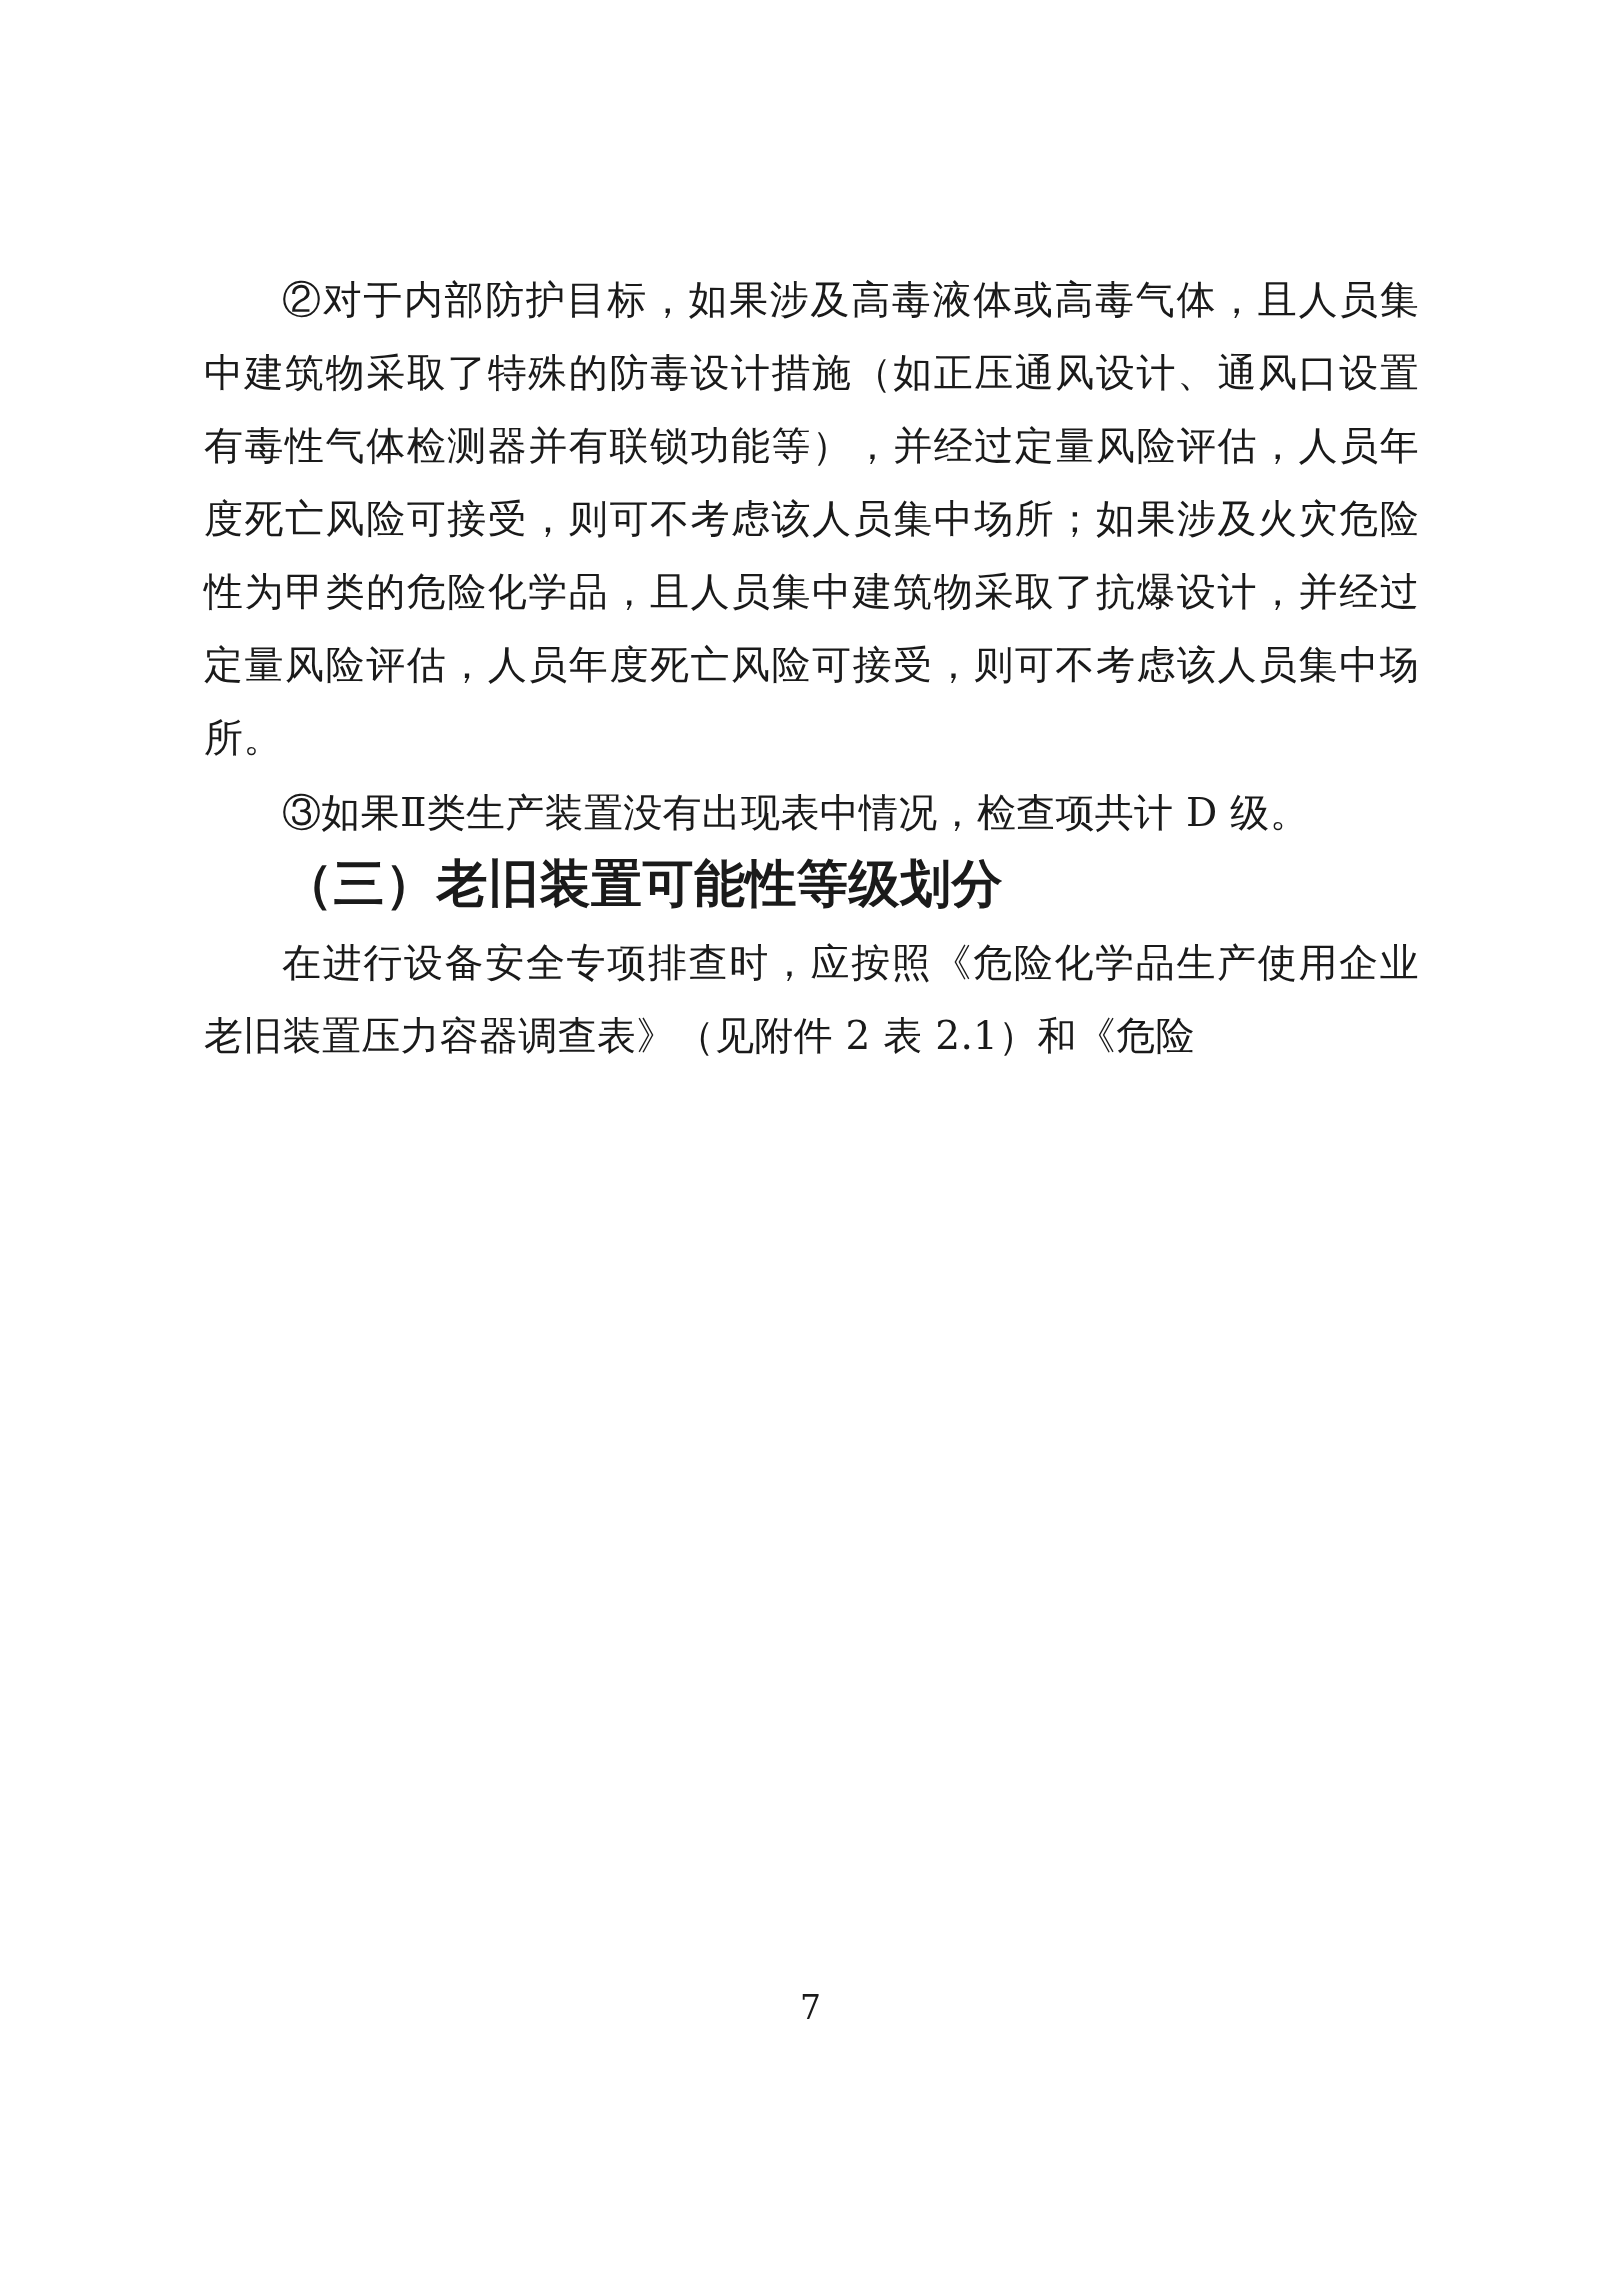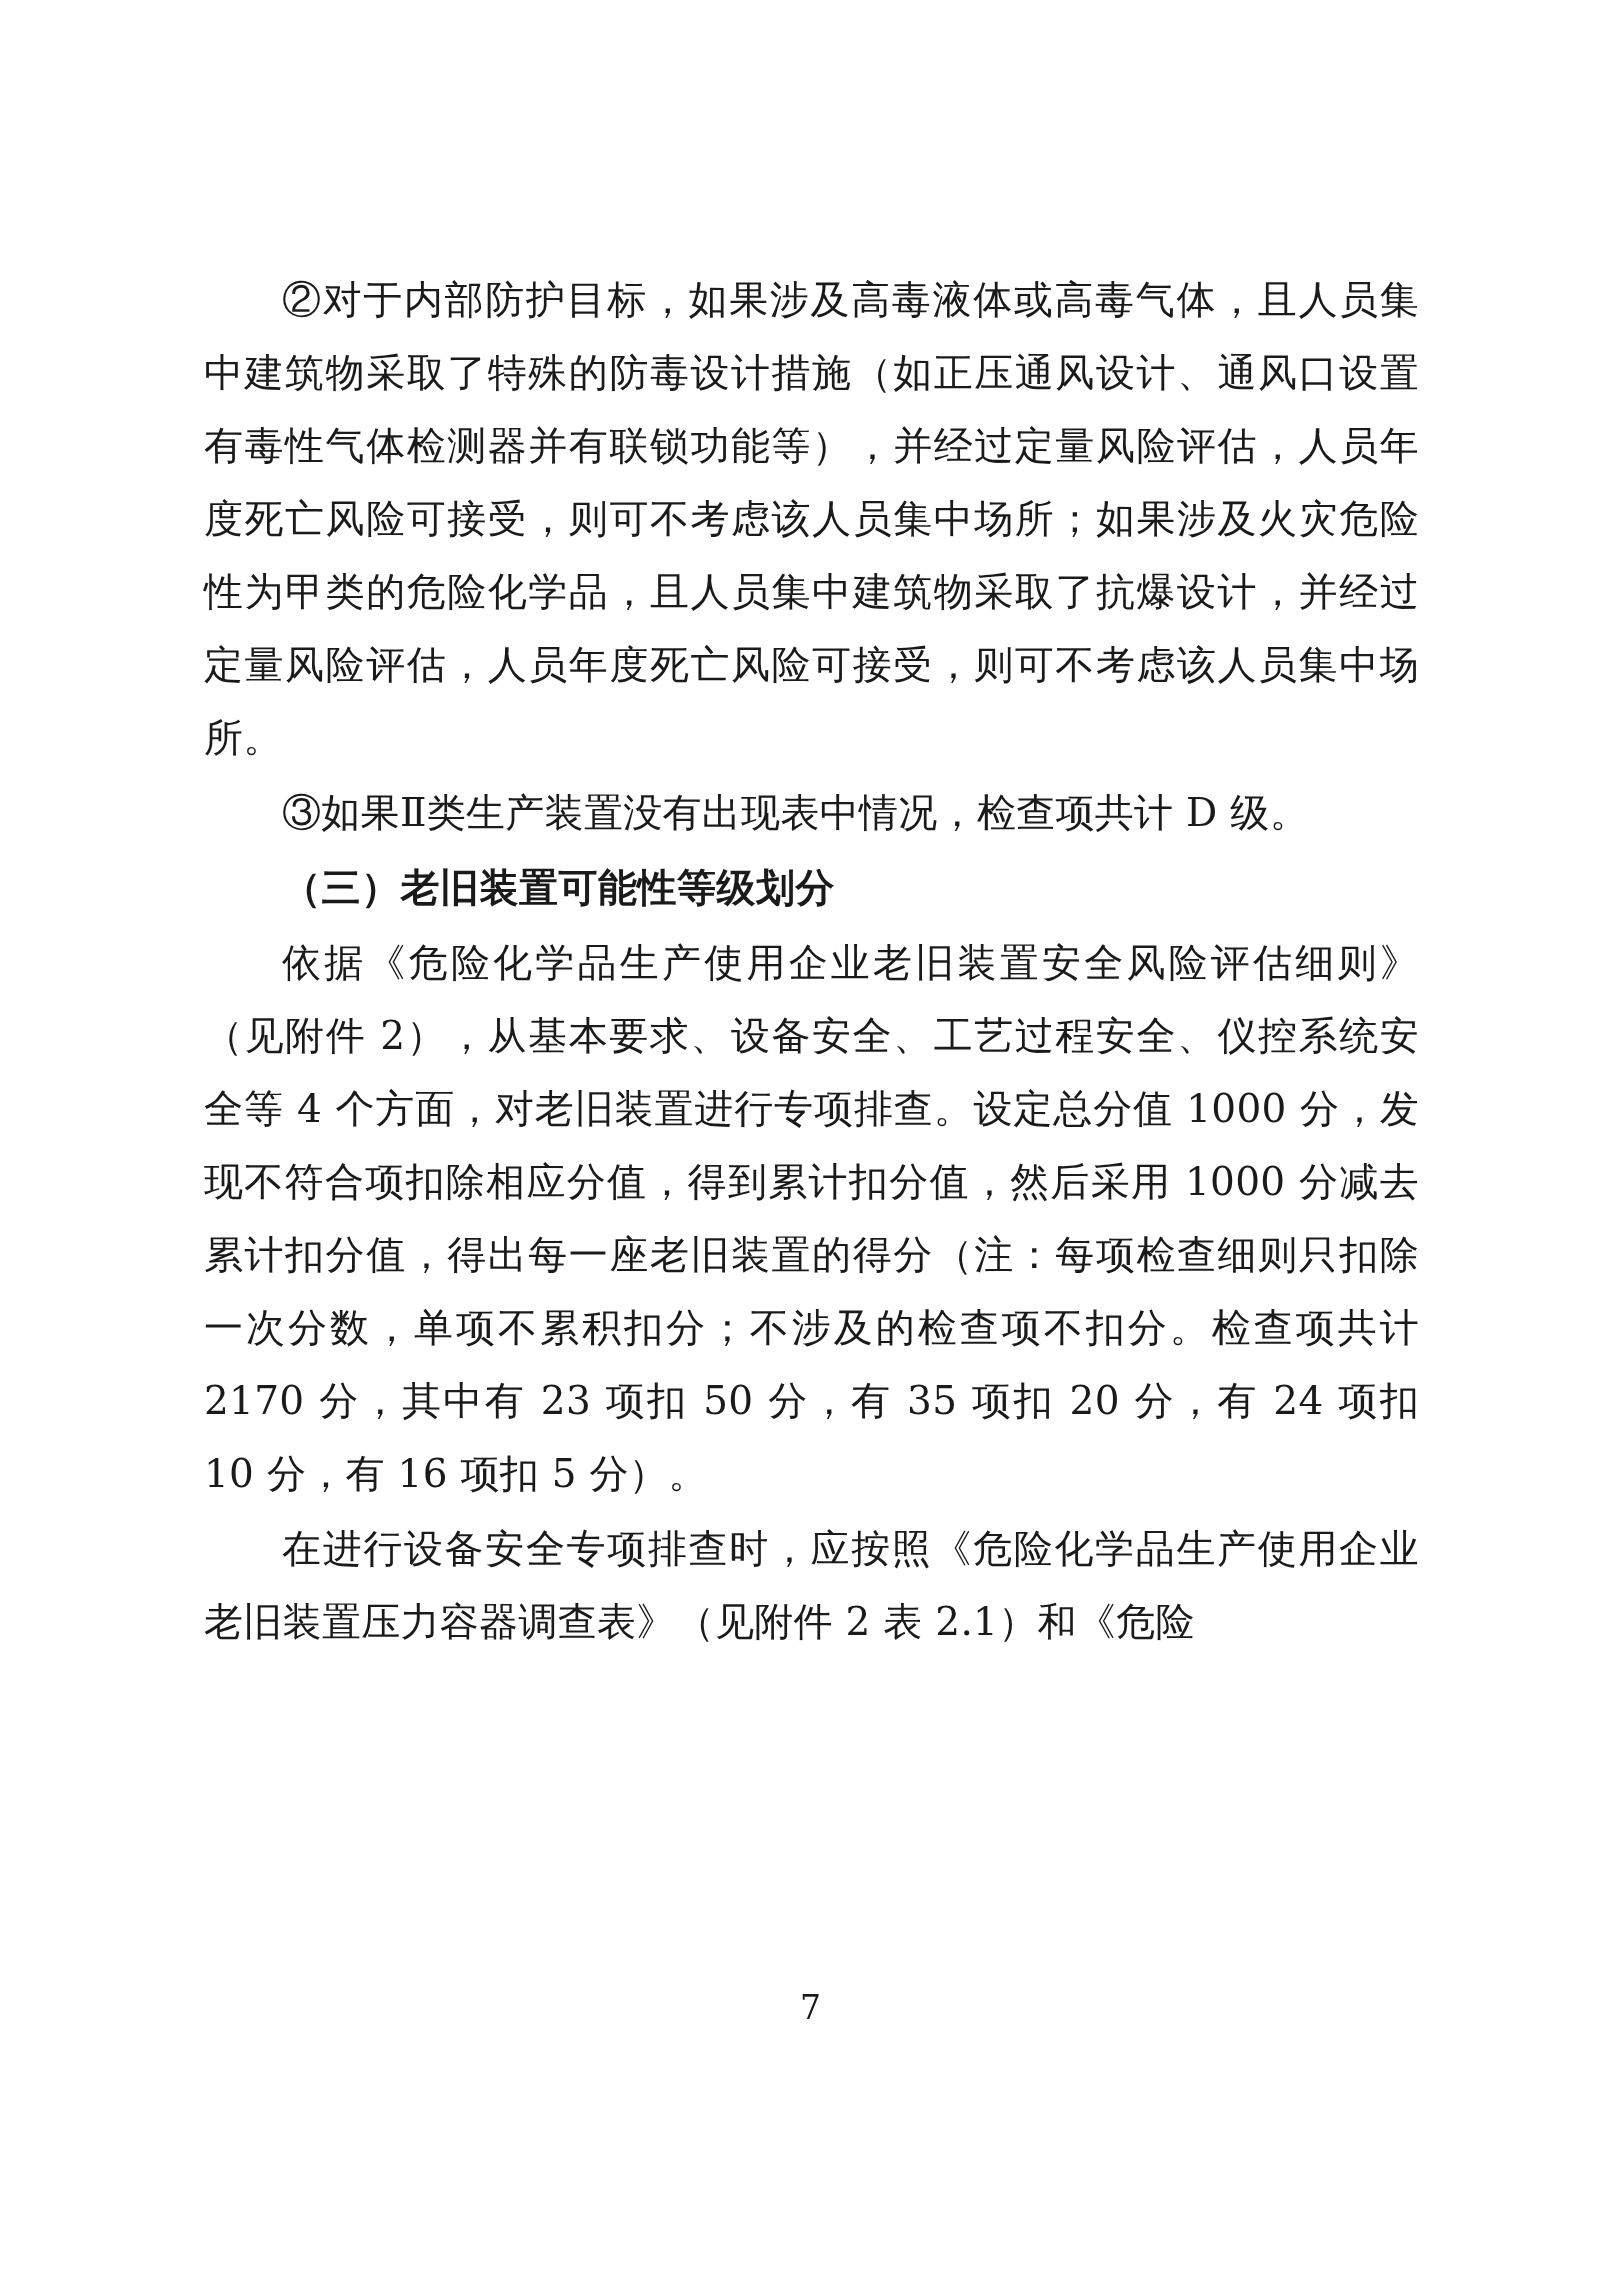--- a/index.html
+++ b/index.html
@@ -28,25 +28,25 @@
     margin: 0 0 2px 0;
     font-size: 39px;
     line-height: 73px;
     text-align: justify;
     text-justify: inter-ideograph;
     letter-spacing: 0.3px;
     text-indent: 78px;
   }
   p.heading {
     margin: 0 0 2px 0;
-    font-size: 39px;
+    font-size: 51px;
     line-height: 73px;
     font-weight: bold;
     text-indent: 78px;
-    font-family: Liberation Sans, sans-serif;
+    font-family: Liberation Mono, monospace;
     letter-spacing: 0.5px;
   }
   .pagenum {
     position: absolute;
     left: 0;
     right: 0;
     top: 1988px;
     text-align: center;
     font-size: 33px;
     font-family: "DejaVu Serif", "Liberation Serif", serif;
@@ -54,18 +54,17 @@
   }
 </style>
 </head>
 <body>
 
 <div class="page">
   <div class="content">
     <p class="para">②对于内部防护目标，如果涉及高毒液体或高毒气体，且人员集中建筑物采取了特殊的防毒设计措施（如正压通风设计、通风口设置有毒性气体检测器并有联锁功能等），并经过定量风险评估，人员年度死亡风险可接受，则可不考虑该人员集中场所；如果涉及火灾危险性为甲类的危险化学品，且人员集中建筑物采取了抗爆设计，并经过定量风险评估，人员年度死亡风险可接受，则可不考虑该人员集中场所。</p>
     <p class="para">③如果Ⅱ类生产装置没有出现表中情况，检查项共计 D 级。</p>
     <p class="heading">（三）老旧装置可能性等级划分</p>
-    <p class="para">依据《危险化学品生产使用企业老旧装置安全风险评估细则》（见附件 2），从基本要求、设备安全、工艺过程安全、仪控系统安全等 4 个方面，对老旧装置进行专项排查。设定总分值 1000 分，发现不符合项扣除相应分值，得到累计扣分值，然后采用 1000 分减去累计扣分值，得出每一座老旧装置的得分（注：每项检查细则只扣除一次分数，单项不累积扣分；不涉及的检查项不扣分。检查项共计 2170 分，其中有 23 项扣 50 分，有 35 项扣 20 分，有 24 项扣 10 分，有 16 项扣 5 分）。</p>
     <p class="para">在进行设备安全专项排查时，应按照《危险化学品生产使用企业老旧装置压力容器调查表》（见附件 2 表 2.1）和《危险</p>
   </div>
   <div class="pagenum">7</div>
 </div>
 
 
 </body></html>

